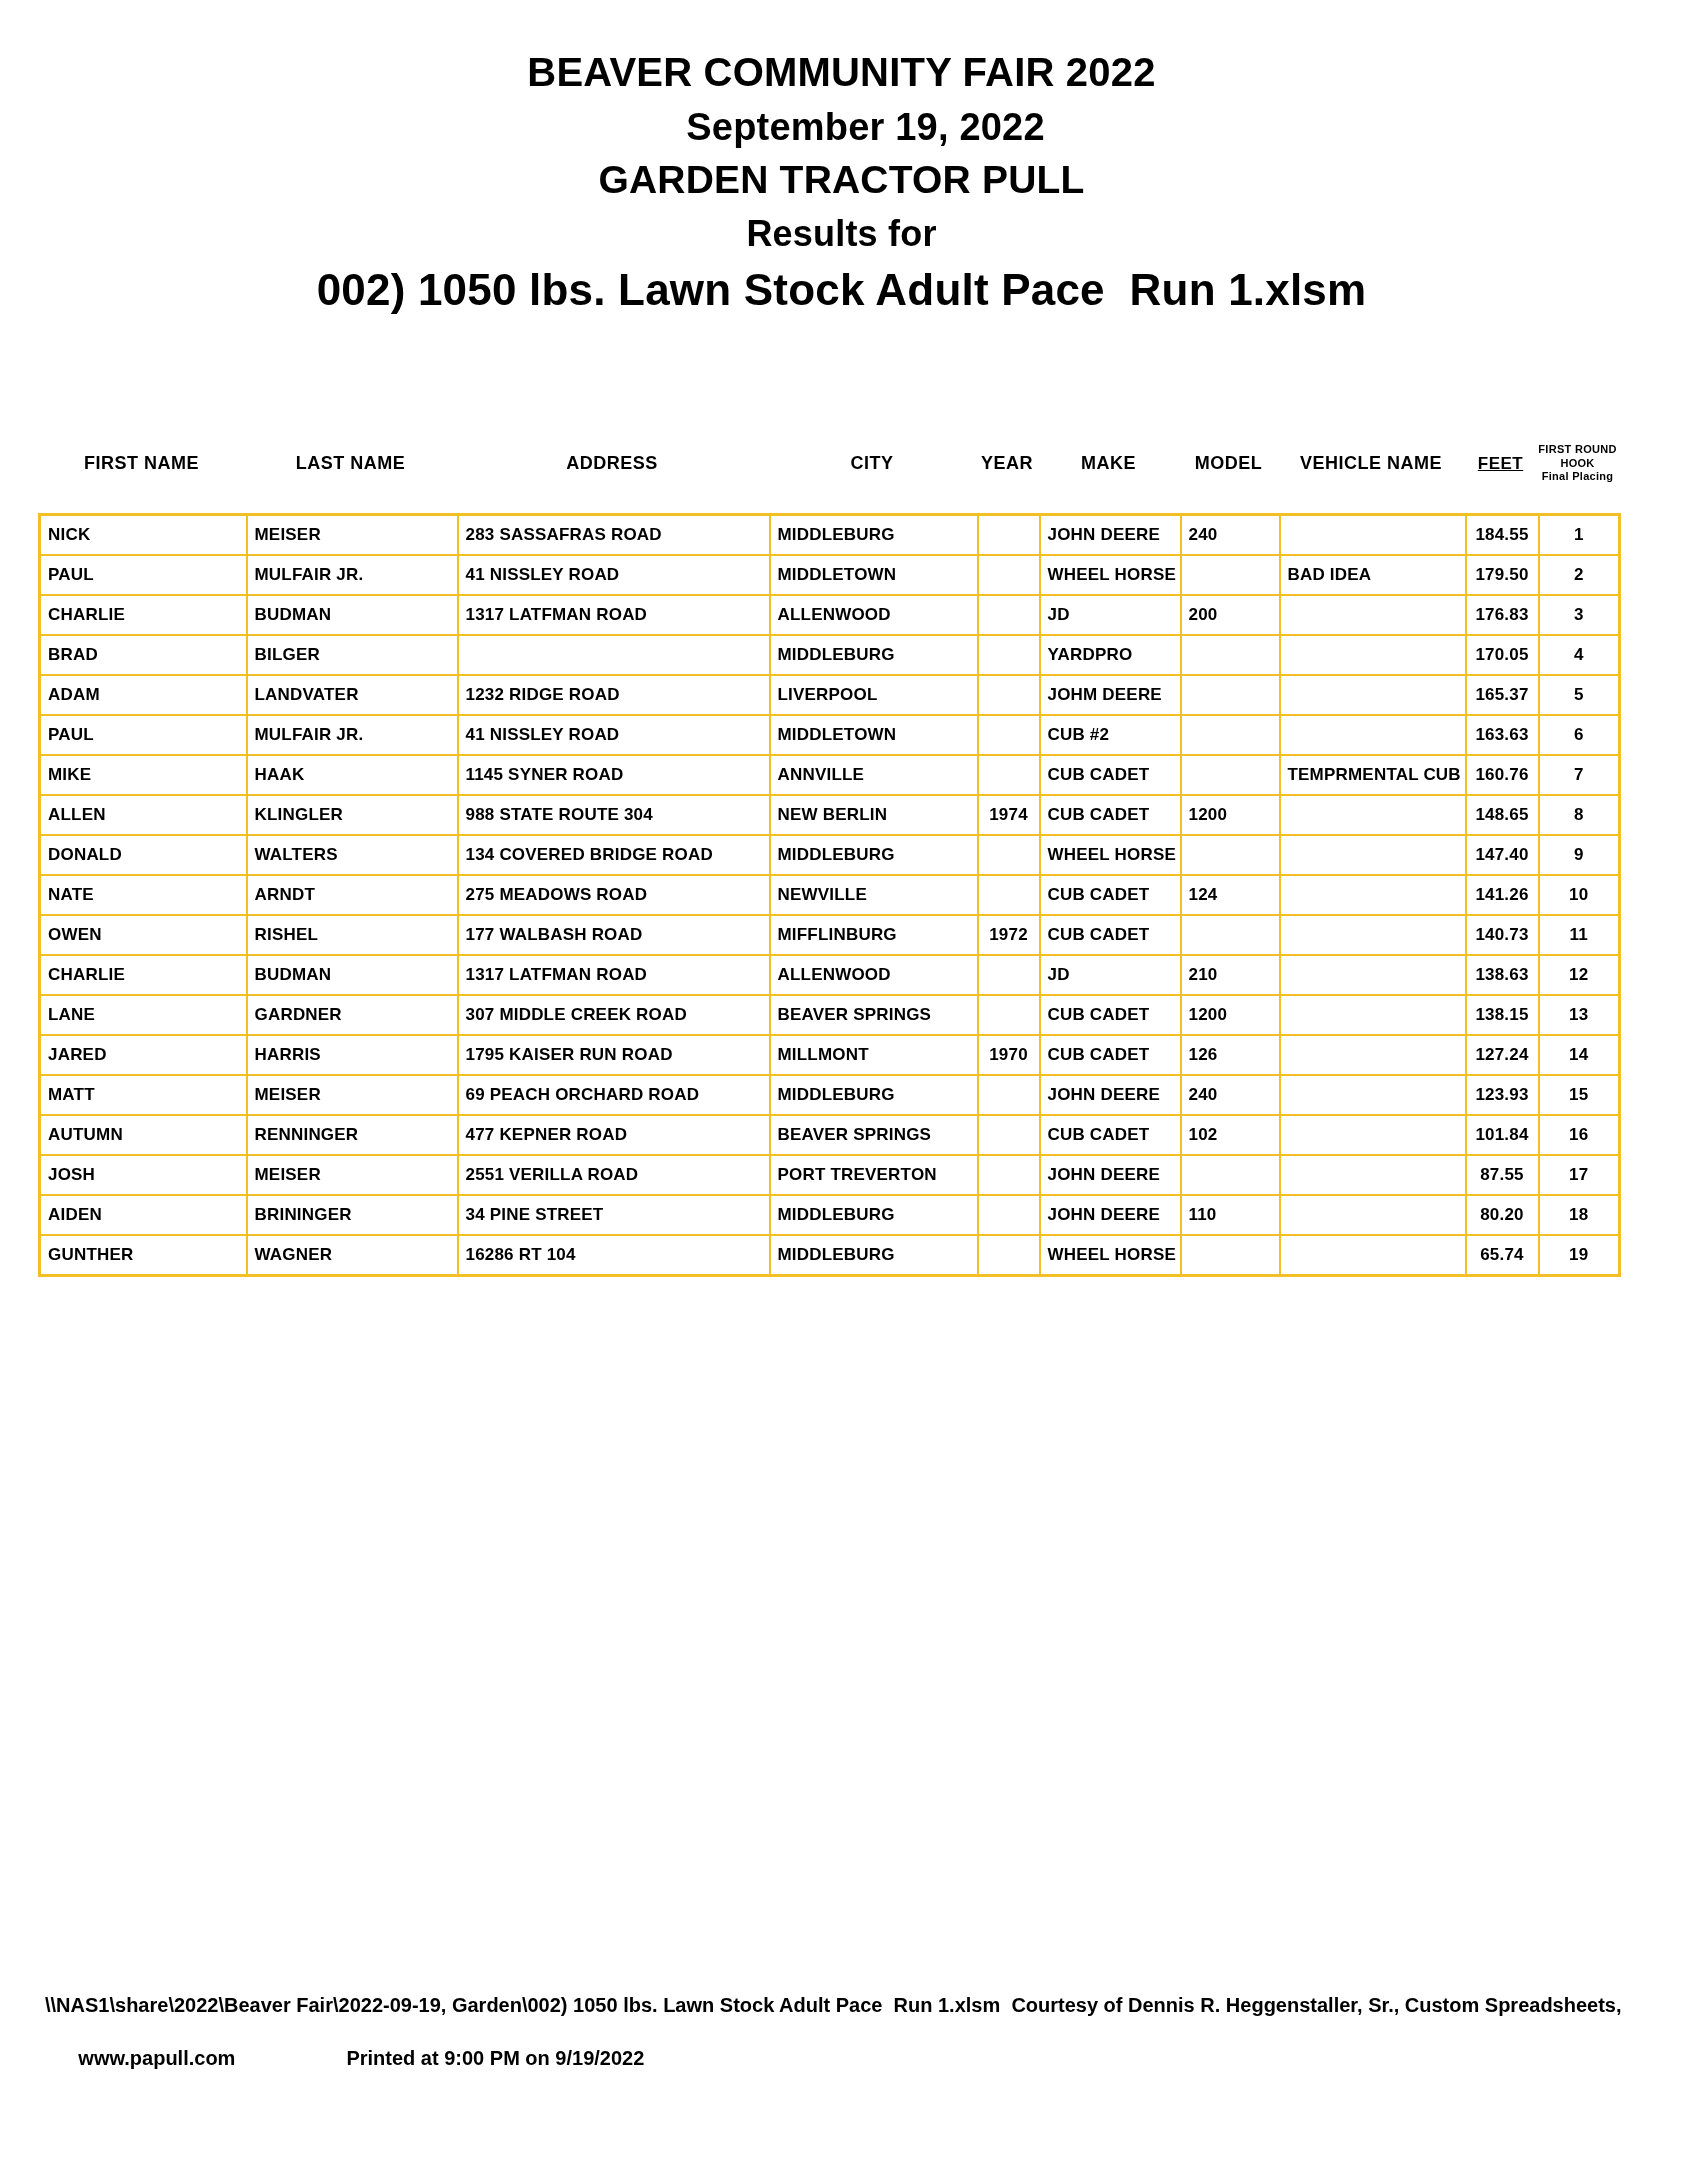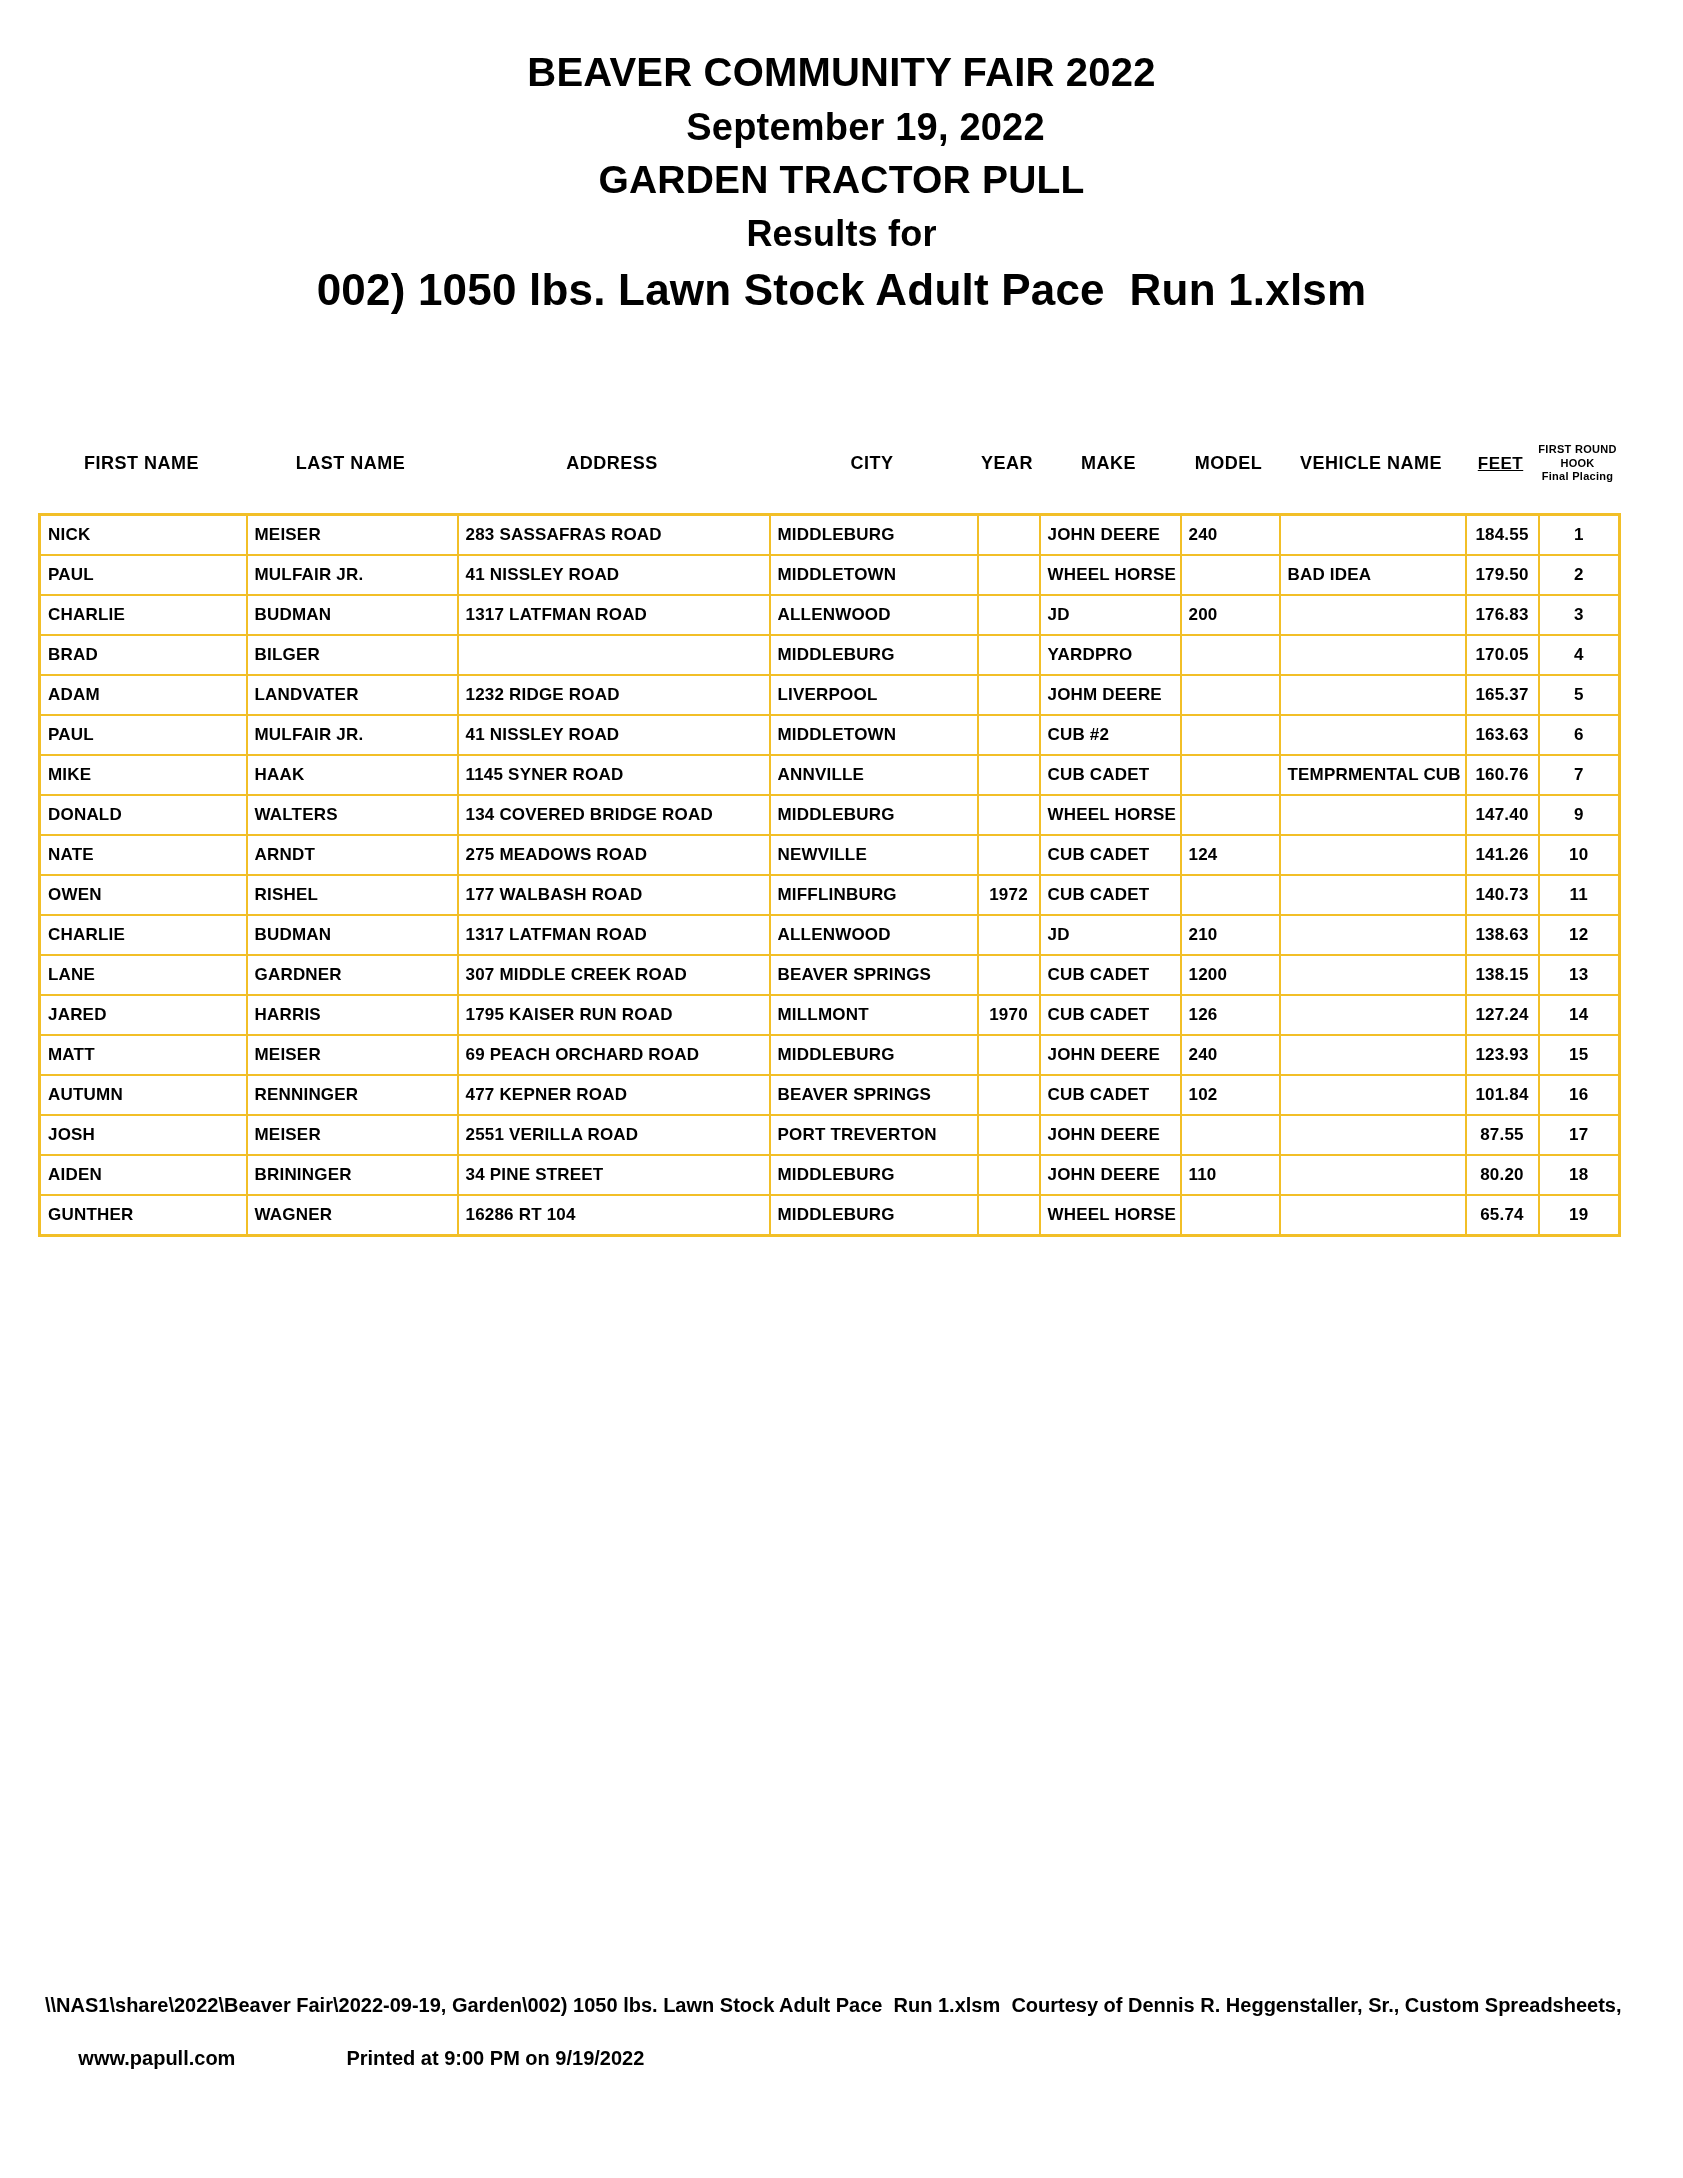--- a/index.html
+++ b/index.html
@@ -223,20 +223,32 @@
             <td class="col-address">1145 SYNER ROAD</td>
             <td class="col-city">ANNVILLE</td>
             <td class="col-year"></td>
             <td class="col-make">CUB CADET</td>
             <td class="col-model"></td>
             <td class="col-vehicle">TEMPRMENTAL CUB</td>
             <td class="col-feet">160.76</td>
             <td class="col-place">7</td>
           </tr>
           <tr>
+            <td class="col-first">ALLEN</td>
+            <td class="col-last">KLINGLER</td>
+            <td class="col-address">988 STATE ROUTE 304</td>
+            <td class="col-city">NEW BERLIN</td>
+            <td class="col-year">1974</td>
+            <td class="col-make">CUB CADET</td>
+            <td class="col-model">1200</td>
+            <td class="col-vehicle"></td>
+            <td class="col-feet">148.65</td>
+            <td class="col-place">8</td>
+          </tr>
+          <tr>
             <td class="col-first">DONALD</td>
             <td class="col-last">WALTERS</td>
             <td class="col-address">134 COVERED BRIDGE ROAD</td>
             <td class="col-city">MIDDLEBURG</td>
             <td class="col-year"></td>
             <td class="col-make">WHEEL HORSE</td>
             <td class="col-model"></td>
             <td class="col-vehicle"></td>
             <td class="col-feet">147.40</td>
             <td class="col-place">9</td>

